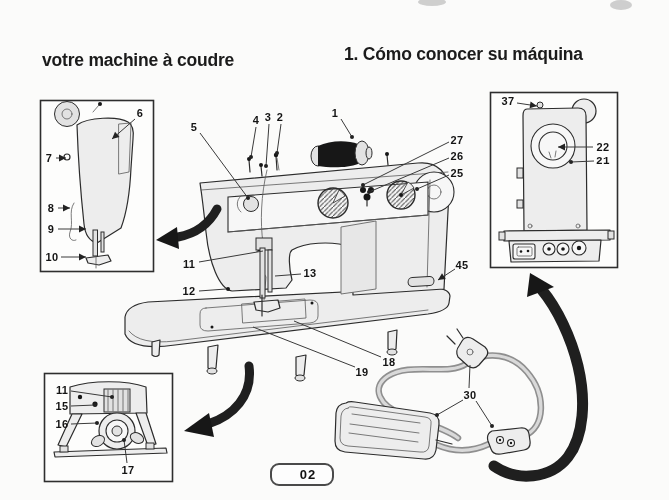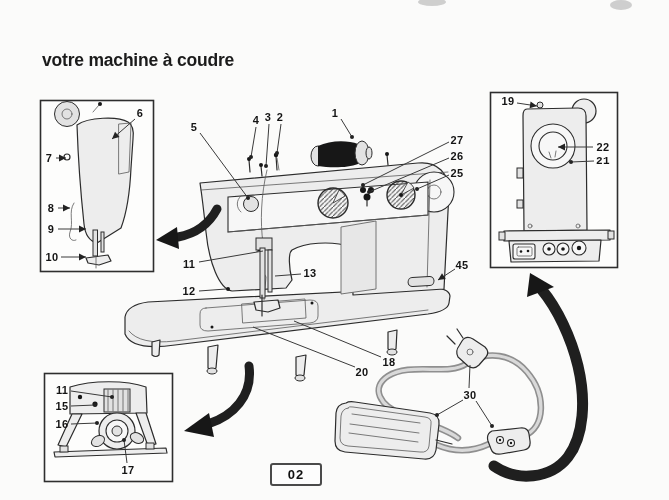--- a/index.html
+++ b/index.html
@@ -9,23 +9,23 @@
     font-family:"Liberation Sans", sans-serif;
   }
   .title{
     position:absolute;font-weight:bold;color:#1b1b1b;
     font-size:17.5px;letter-spacing:-0.2px;white-space:nowrap;
   }
   .title.left{left:42px;top:50px;}
   .title.right{left:344px;top:44px;}
   .pagenum{
     position:absolute;left:270px;top:463px;width:48px;height:19px;
-    border:2px solid #4a4a4a;border-radius:3px;background:#fdfdfd;
+    border:2px solid #4a4a4a;border-radius:9px;background:#fdfdfd;
     display:flex;align-items:center;justify-content:center;
-    font-weight:bold;font-size:13px;color:#111;letter-spacing:1px;
+    font-weight:bold;font-size:13px;color:#111;letter-spacing:1px;padding-left:12px;
   }
   #art{position:absolute;left:0;top:0;}
   #callouts{position:absolute;left:0;top:0;width:669px;height:500px;pointer-events:none;}
   .callout{
     position:absolute;transform:translate(-50%,-50%);
     font-weight:bold;font-size:11px;color:#141414;letter-spacing:.3px;
     white-space:nowrap;
   }
   
   .ln{fill:none;stroke:#2c2c2c;stroke-width:1.2;stroke-linecap:round;stroke-linejoin:round}
@@ -39,20 +39,21 @@
   .cordI{fill:none;stroke:#d9d9d9;stroke-width:3.2;stroke-linecap:round}
   .leader{stroke:#3a3a3a;stroke-width:1;fill:none}
   .swoosh{fill:none;stroke:#1f1f1f;stroke-linecap:round}
 </style>
 </head>
 <body>
 
 <div class="page">
 
   <div class="title left">votre machine à coudre</div>
+  <div class="title right">1.  Cómo conocer su máquina</div>
 
   <svg id="art" width="669" height="500" viewBox="0 0 669 500" aria-hidden="true">
     <defs>
       <pattern id="hatch" patternUnits="userSpaceOnUse" width="4.5" height="4.5">
         <path d="M0,4.5 L4.5,0" stroke="#4e4e4e" stroke-width="1.1"></path>
       </pattern>
     </defs>
 
     <g>
       <ellipse cx="432" cy="2" rx="14" ry="4" fill="#9a9a9a" opacity="0.45"></ellipse>
@@ -319,25 +320,25 @@
       <div class="callout" style="left: 51px; top: 229px;">9</div>
       <div class="callout" style="left: 52px; top: 257px;">10</div>
       <div class="callout" style="left: 189px; top: 264px;">11</div>
       <div class="callout" style="left: 189px; top: 291px;">12</div>
       <div class="callout" style="left: 310px; top: 273px;">13</div>
       <div class="callout" style="left: 62px; top: 390px;">11</div>
       <div class="callout" style="left: 62px; top: 406px;">15</div>
       <div class="callout" style="left: 62px; top: 424px;">16</div>
       <div class="callout" style="left: 128px; top: 470px;">17</div>
       <div class="callout" style="left: 389px; top: 362px;">18</div>
-      <div class="callout" style="left: 362px; top: 372px;">20</div>
+      <div class="callout" style="left: 362px; top: 372px;">19</div>
       <div class="callout" style="left: 470px; top: 395px;">30</div>
       <div class="callout" style="left: 603px; top: 161px; font-family: Liberation Mono, monospace;">21</div>
       <div class="callout" style="left: 603px; top: 147px;">22</div>
-      <div class="callout" style="left: 508px; top: 101px;">19</div>
+      <div class="callout" style="left: 508px; top: 101px;">37</div>
       <div class="callout" style="left: 462px; top: 265px;">45</div>
       <div class="callout" style="left: 457px; top: 173px;">25</div>
       <div class="callout" style="left: 457px; top: 156px;">26</div>
       <div class="callout" style="left: 457px; top: 140px;">27</div>
     </div>
 
   <div class="pagenum">
     <span>02</span>
   </div>
 </div>

